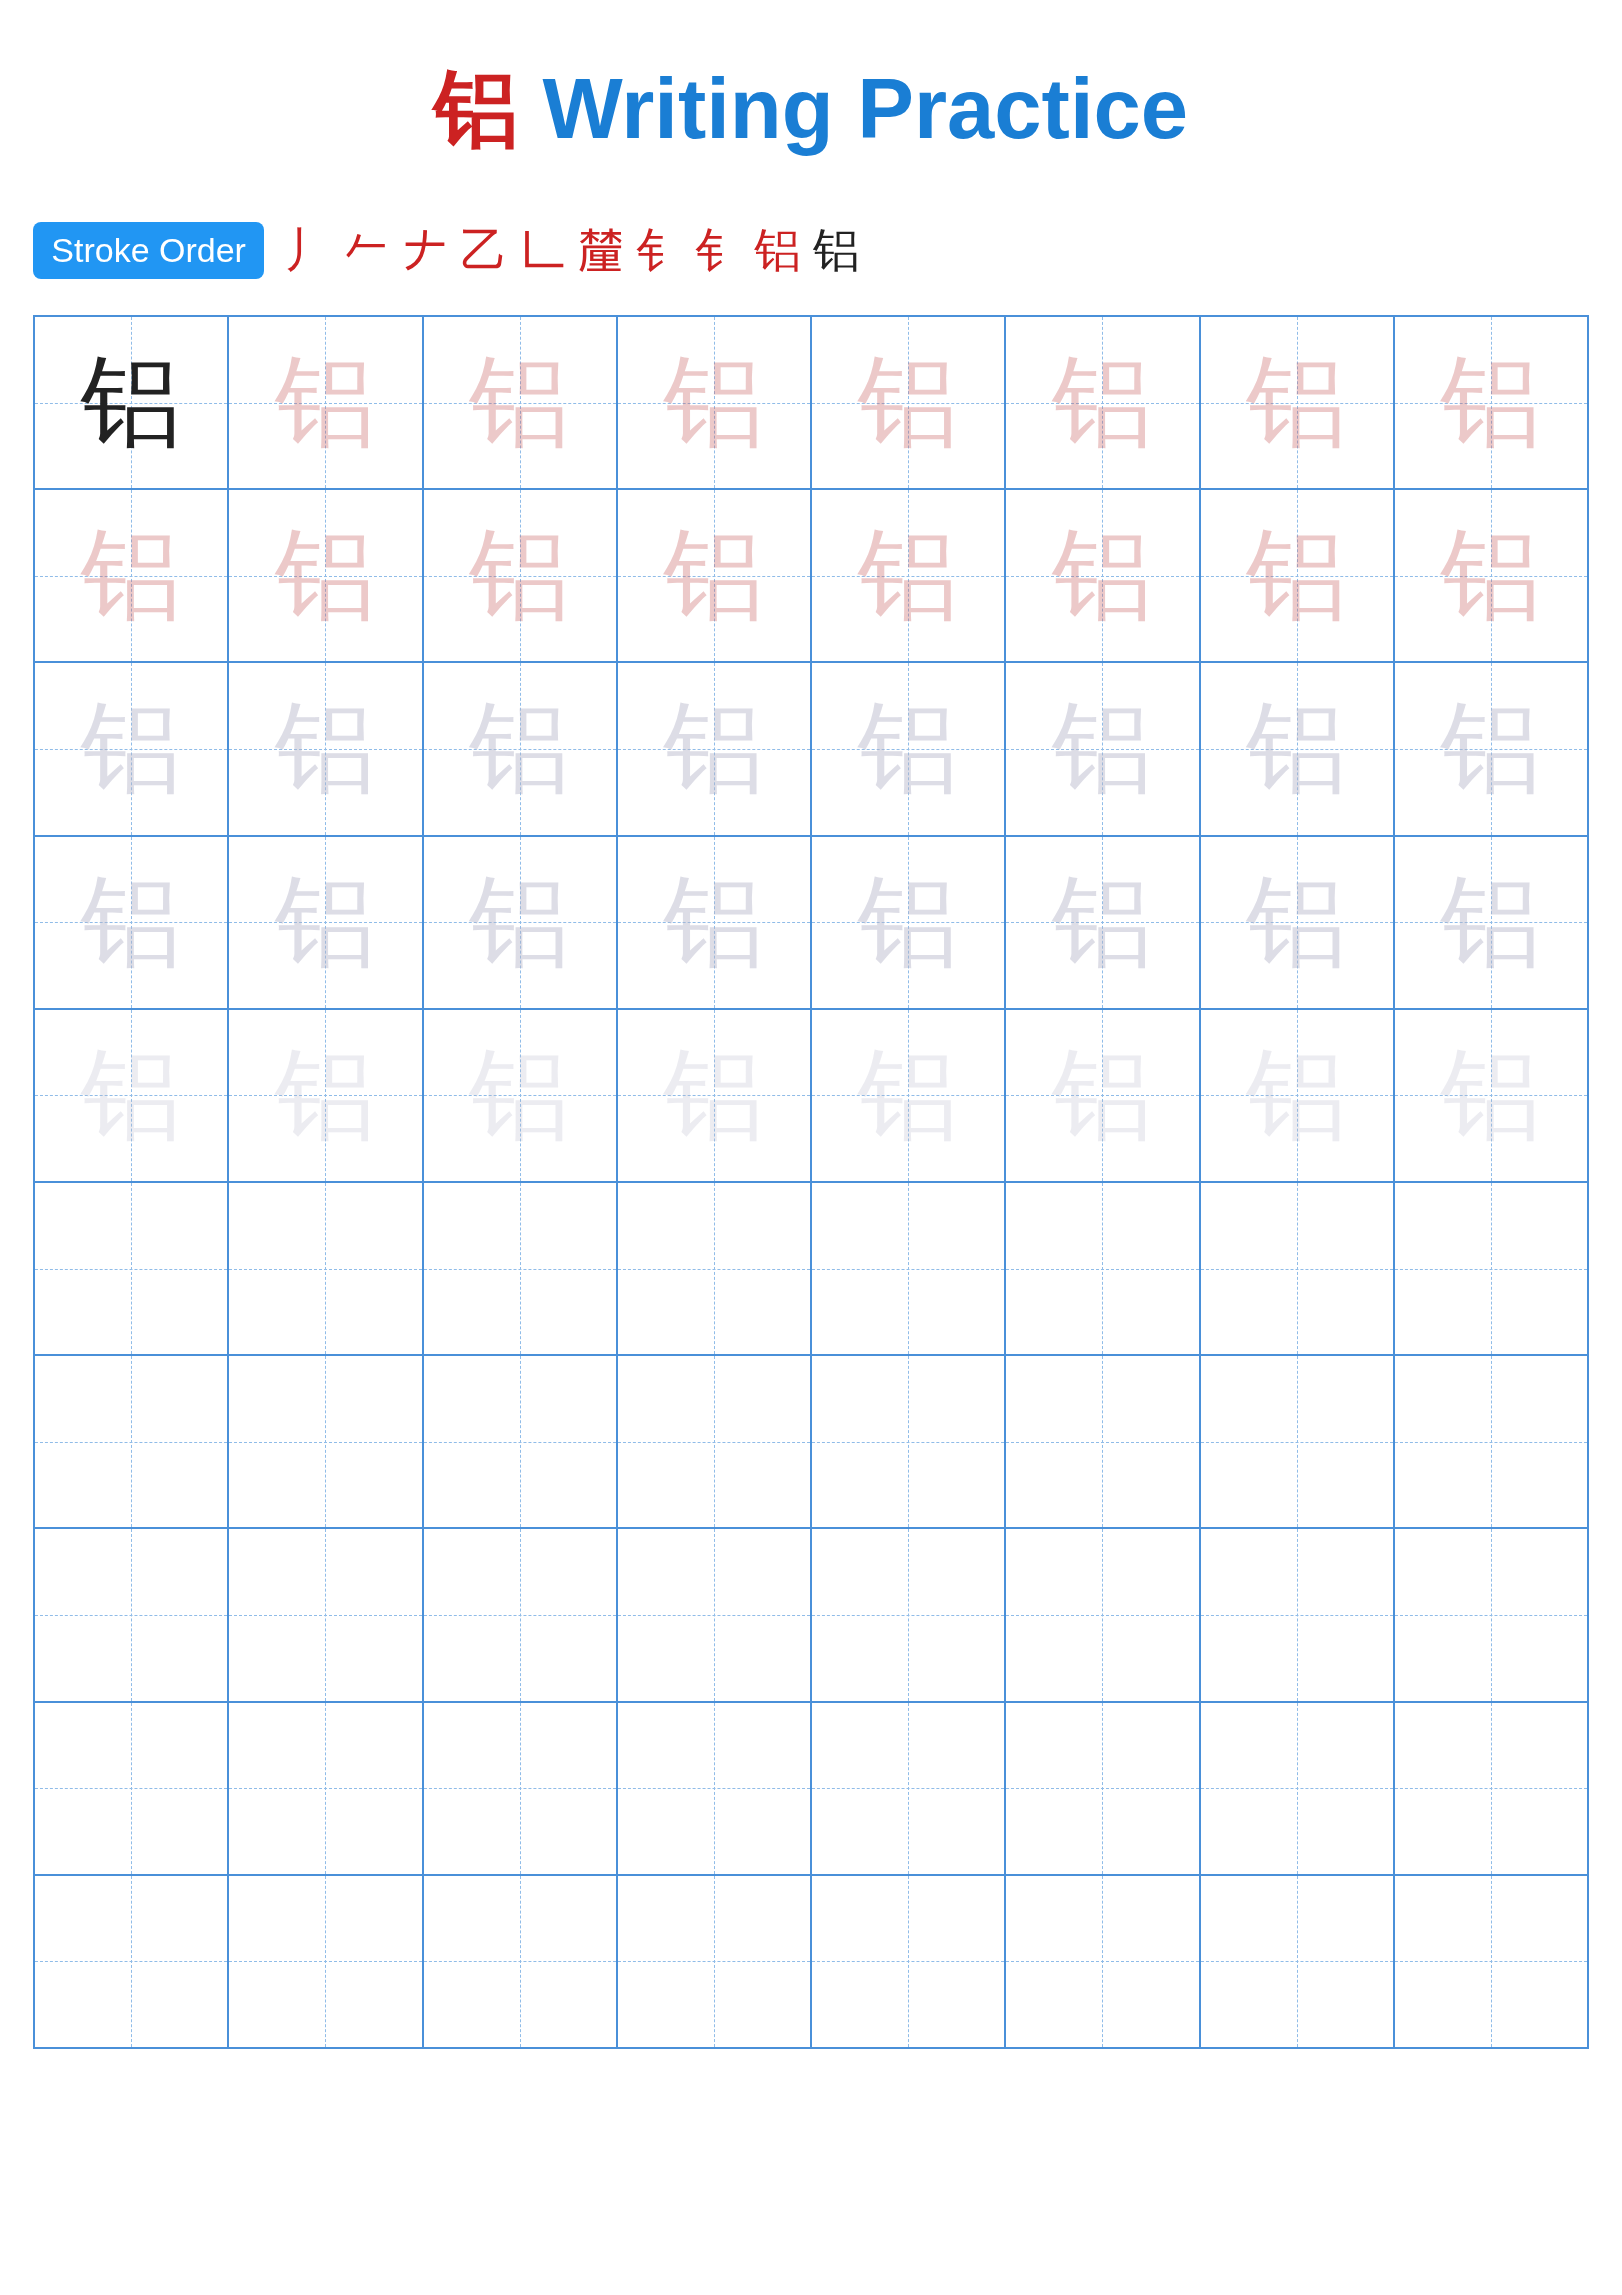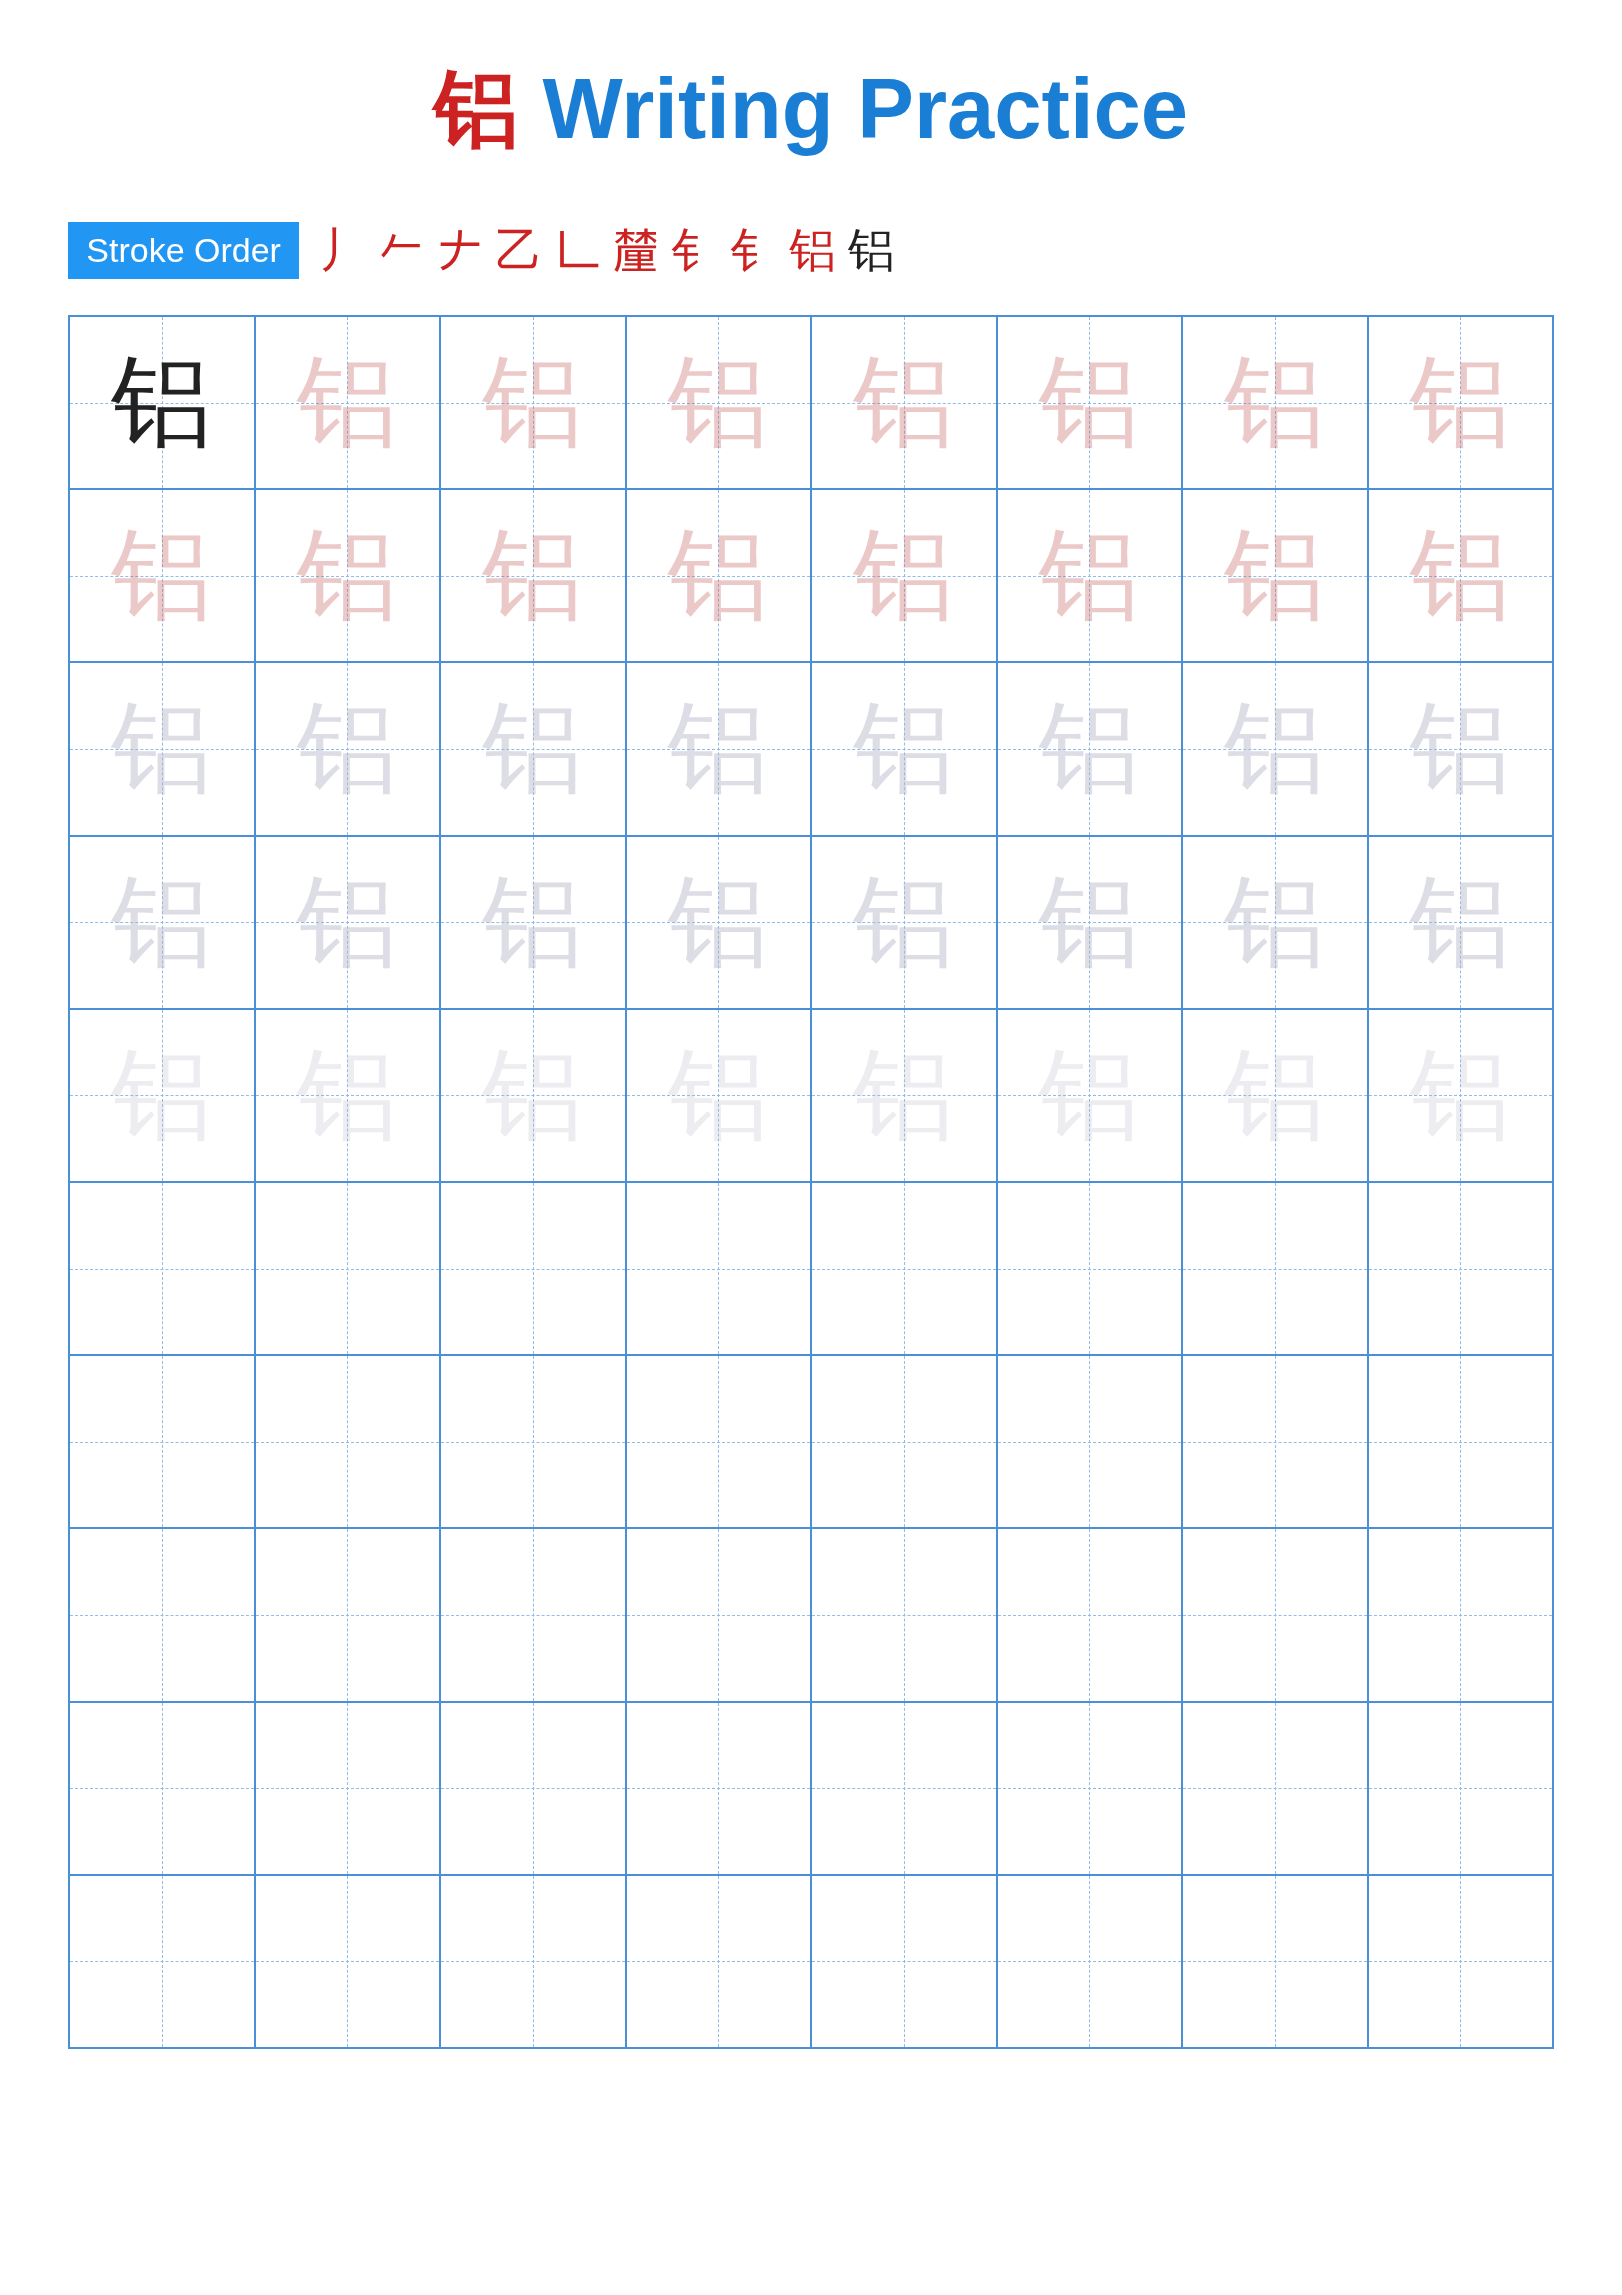--- a/index.html
+++ b/index.html
@@ -10,21 +10,21 @@
       height: 2295px;
       font-family: serif;
       position: relative;
       overflow: hidden;
     }
 
     .page {
       width: 1622px;
       height: 2295px;
       background: #fff;
-      padding: 52px 68px;
+      padding: 52px 33px;
       position: relative;
     }
 
     .title {
       text-align: center;
       font-size: 85px;
       font-weight: bold;
       color: #1a7ed4;
       margin-bottom: 52px;
       font-family: Arial, sans-serif;
@@ -39,21 +39,21 @@
       align-items: center;
       margin-bottom: 33px;
       gap: 19.6px;
     }
 
     .stroke-order-badge {
       background: #2196F3;
       color: white;
       font-size: 34px;
       padding: 9.2px 18.3px;
-      border-radius: 0;
+      border-radius: 8px;
       font-family: Arial, sans-serif;
       white-space: nowrap;
       font-weight: 500;
     }
 
     .stroke-sequence {
       display: flex;
       align-items: center;
       gap: 11.8px;
       font-size: 47px;

